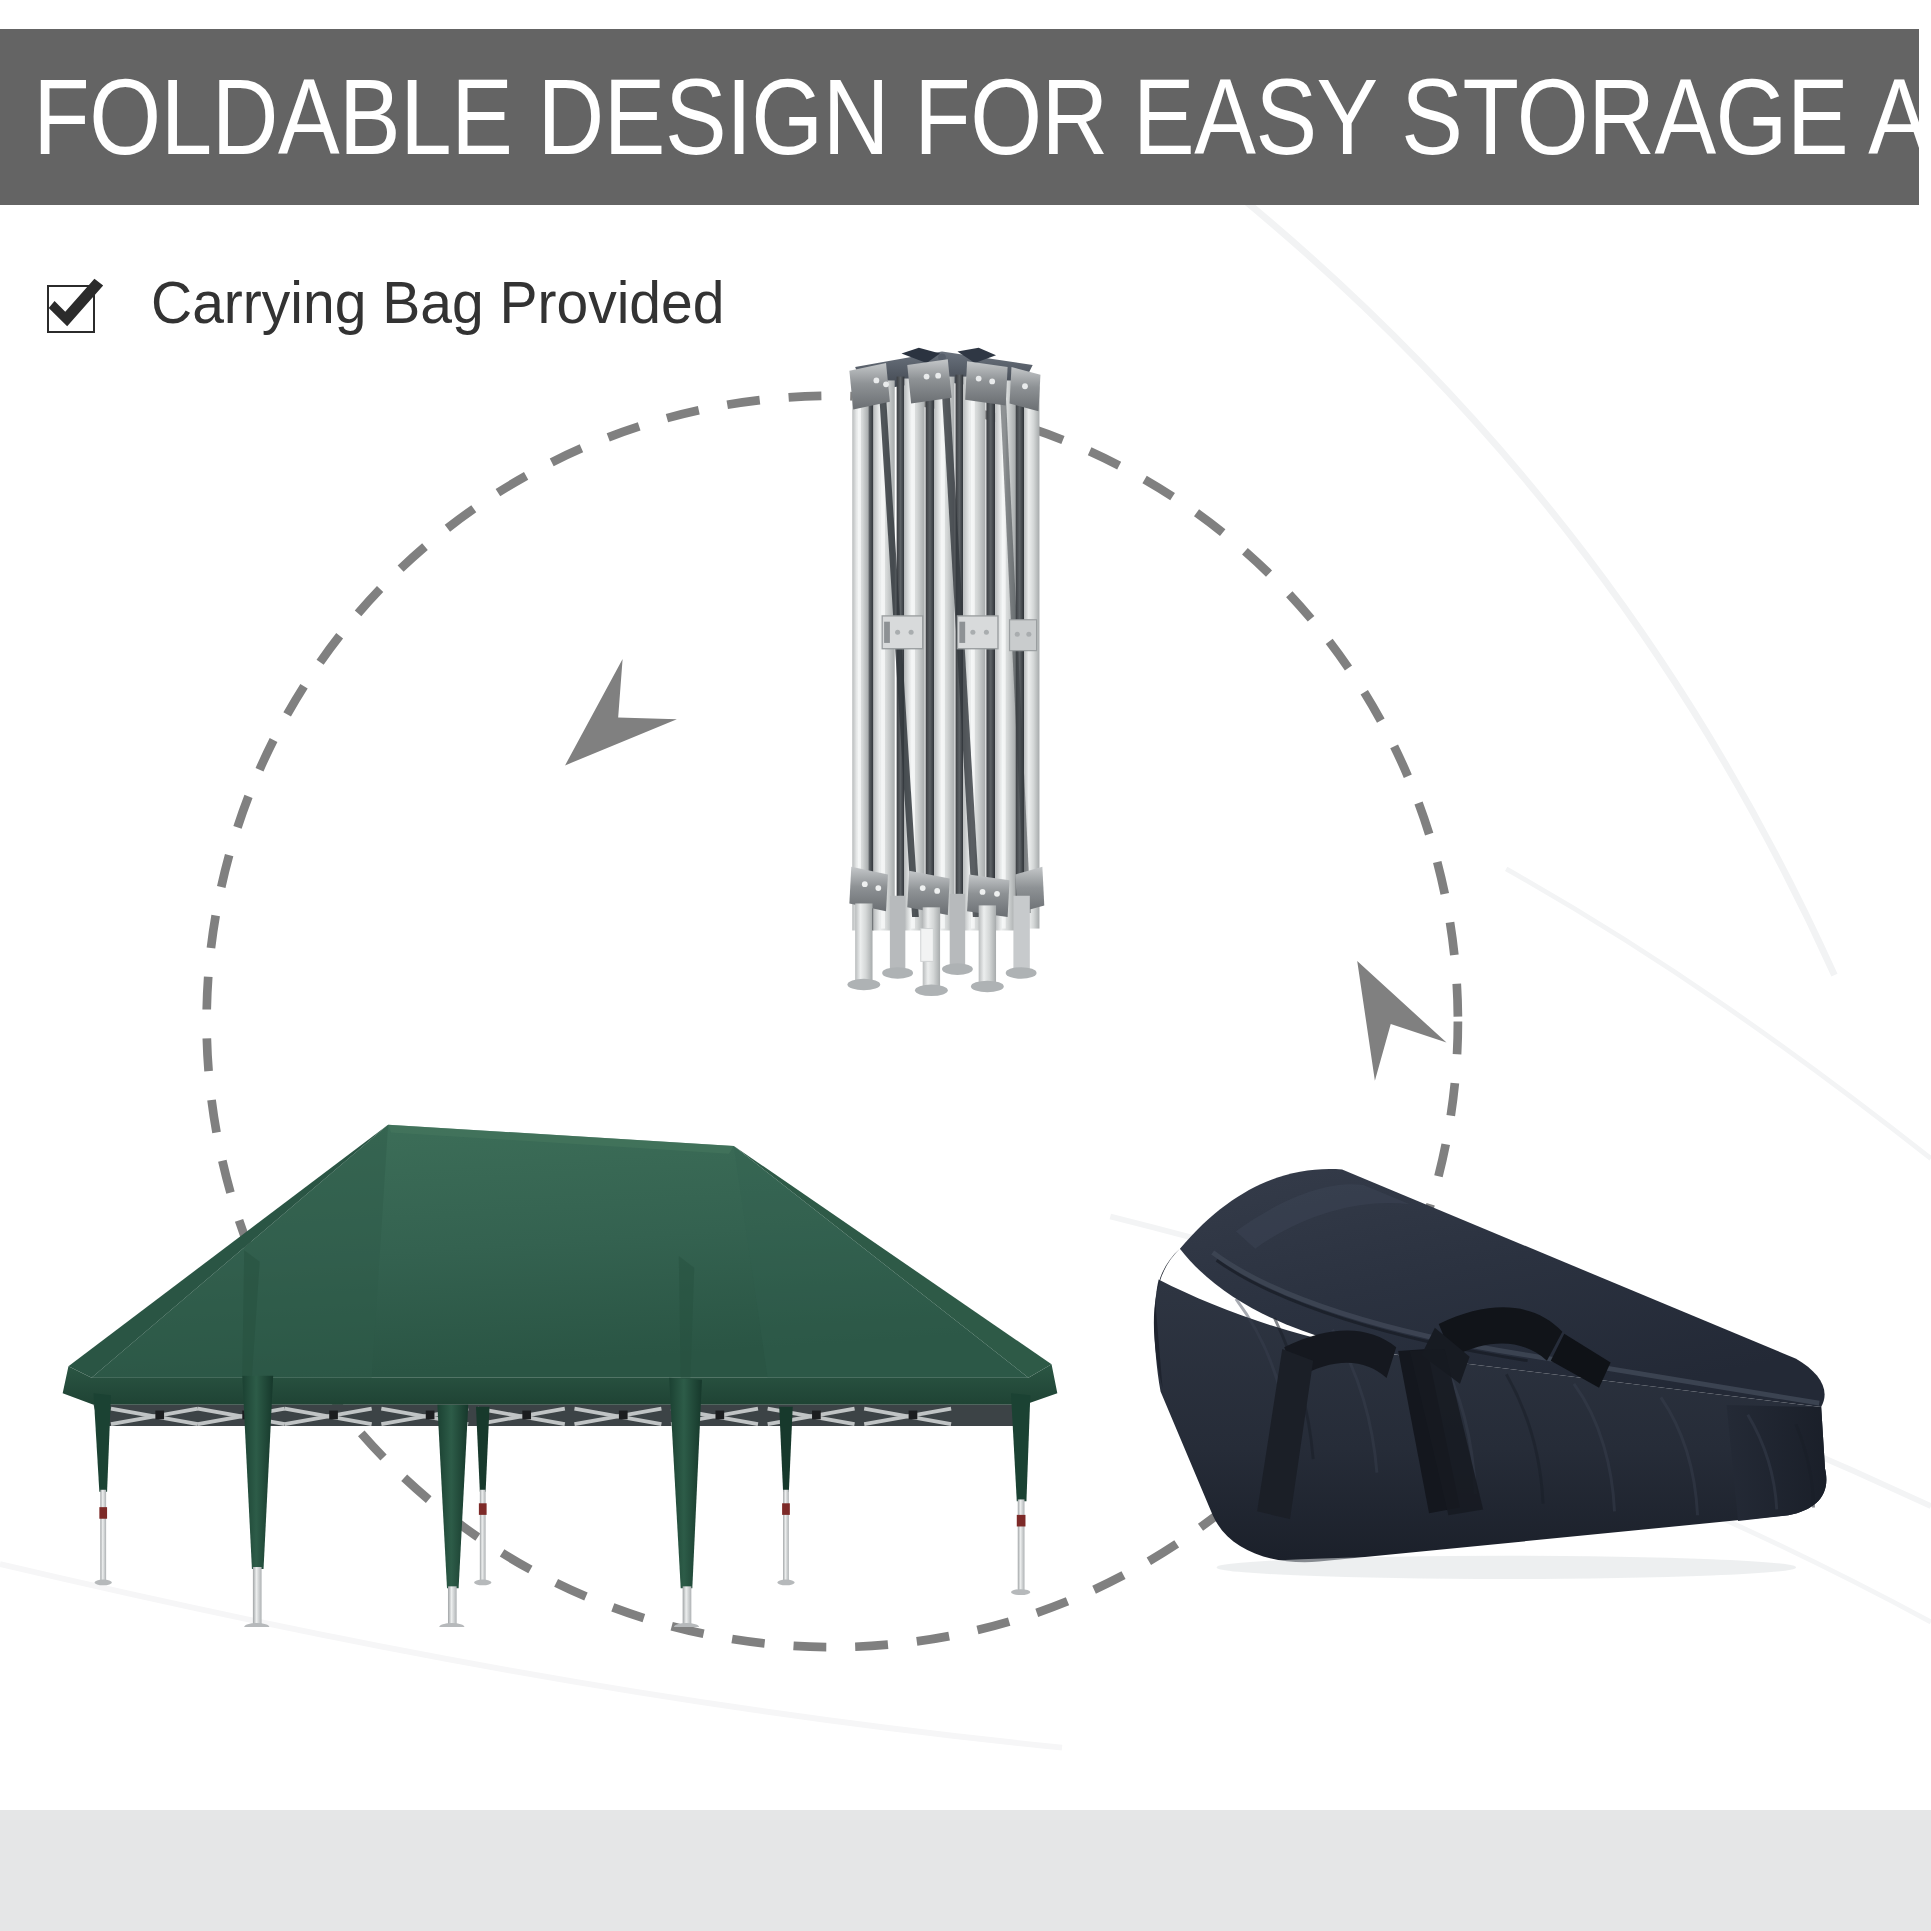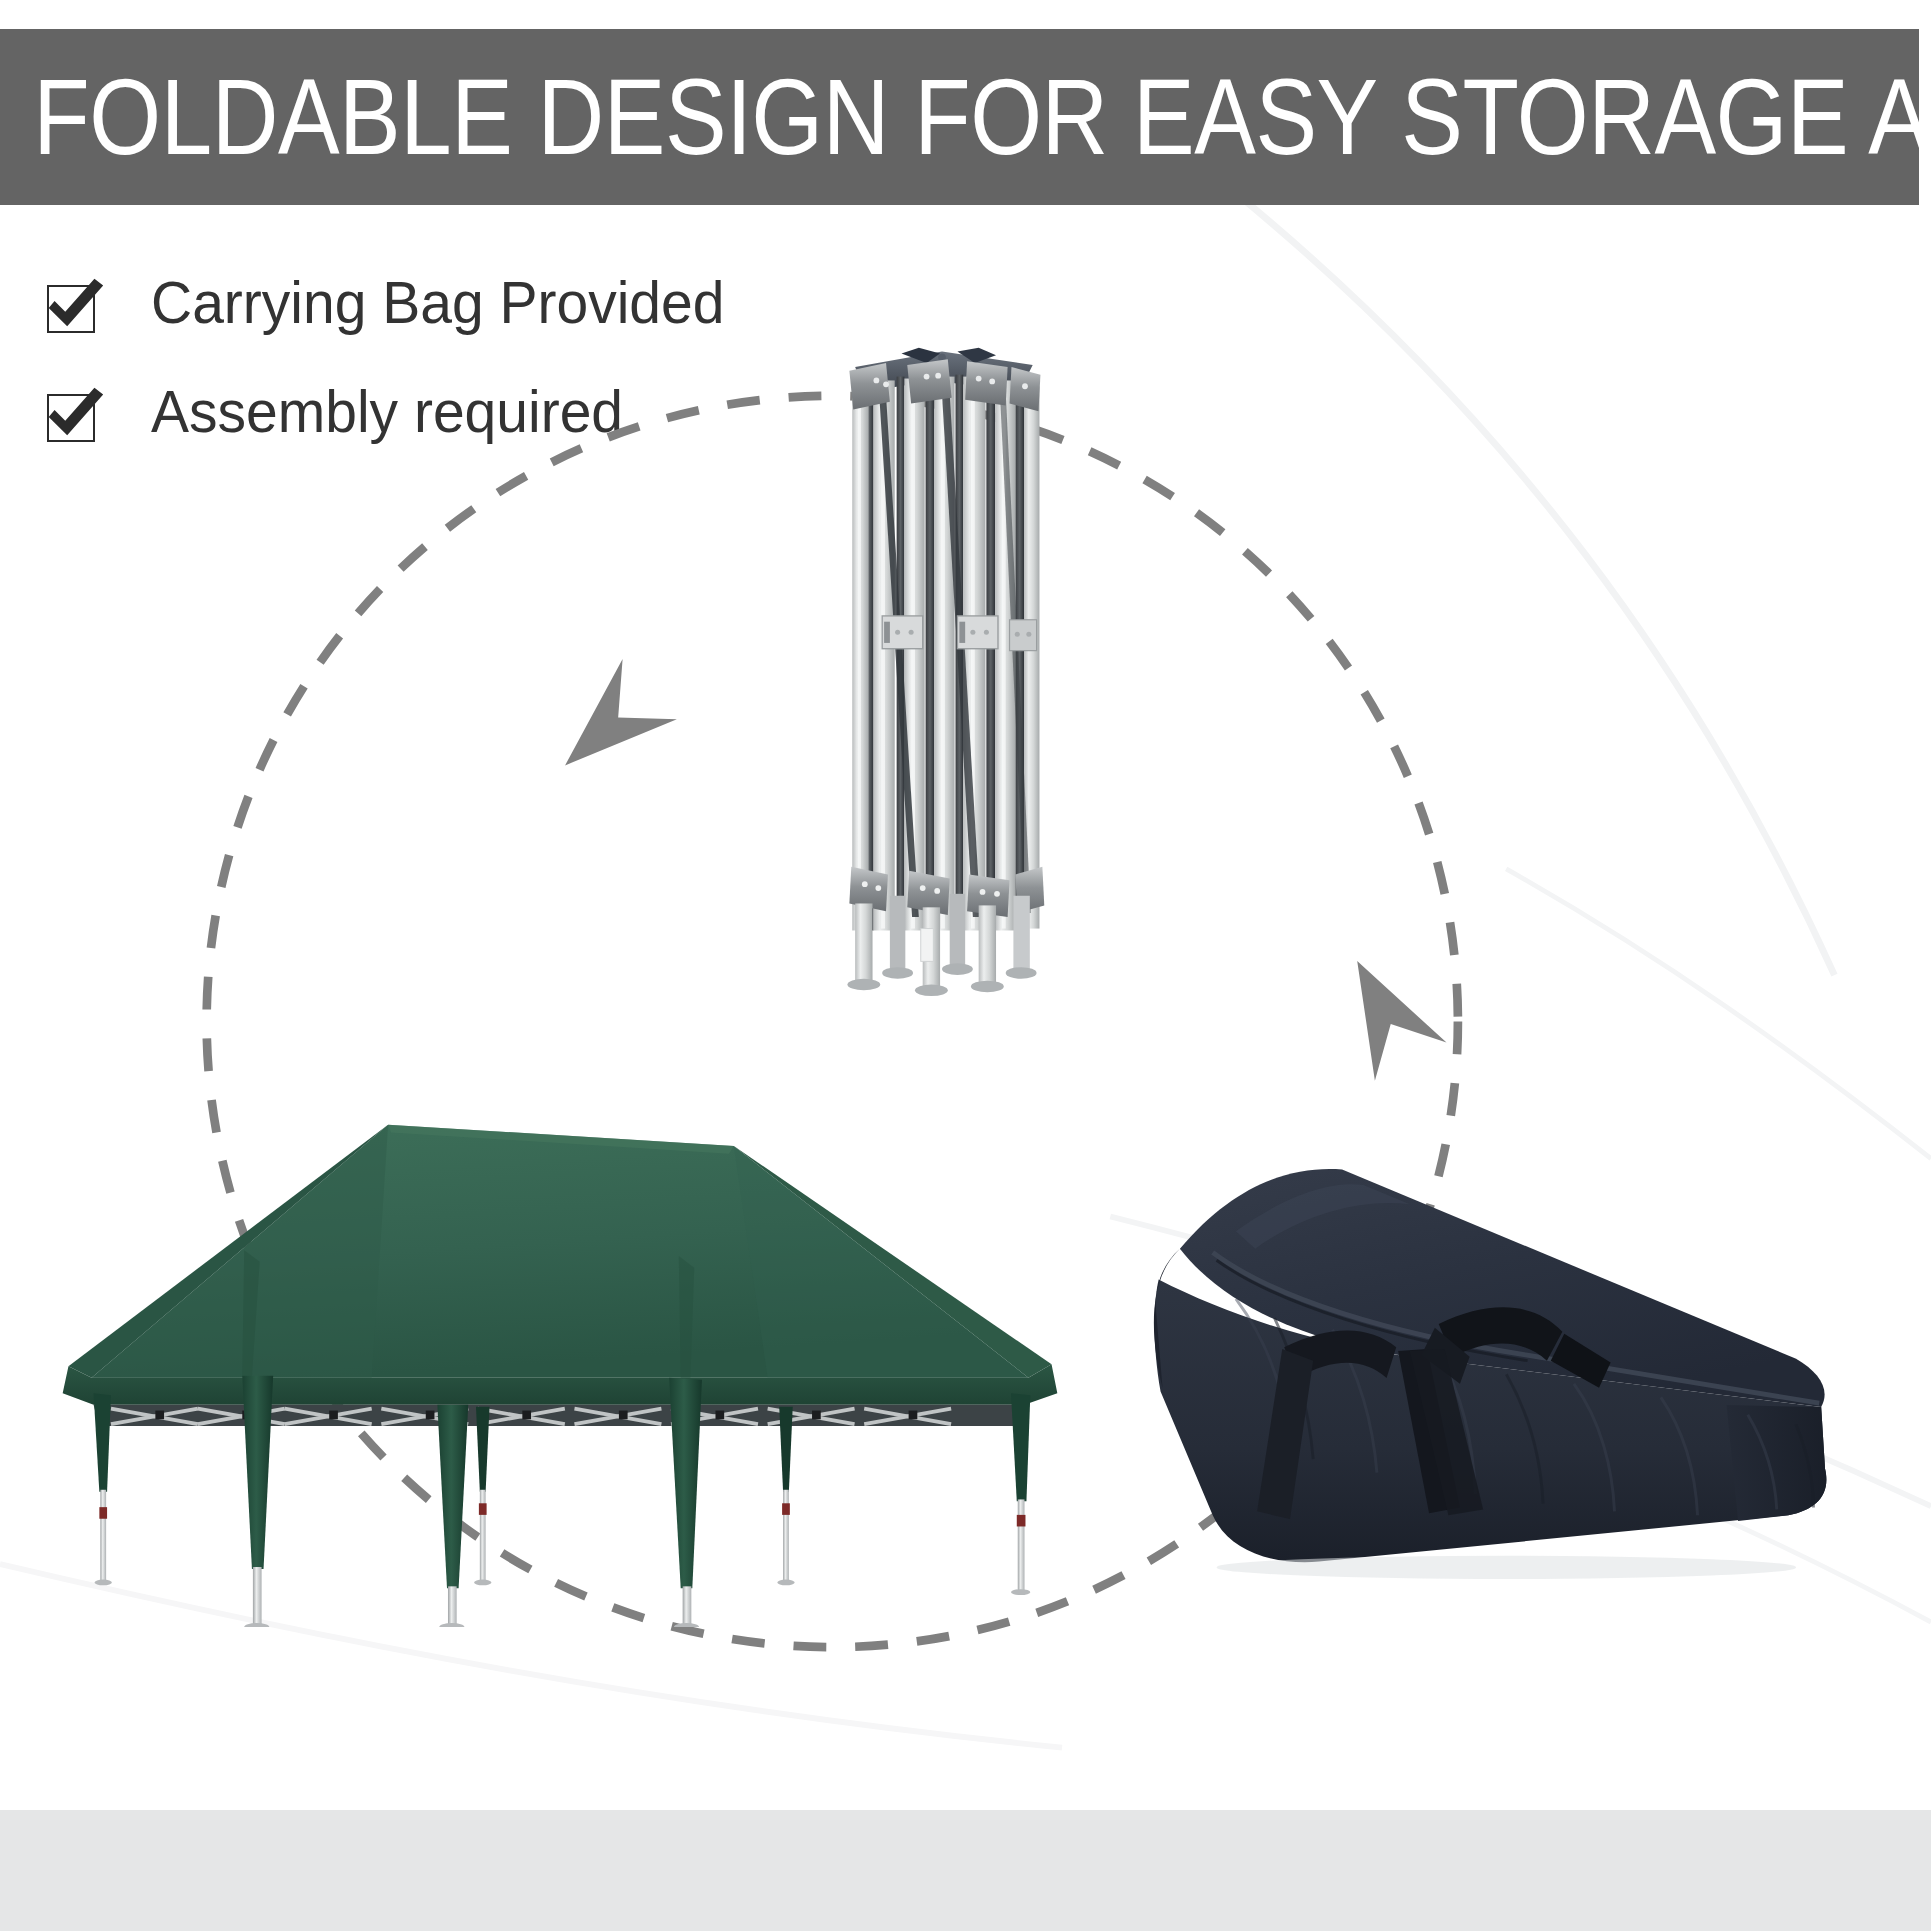--- a/index.html
+++ b/index.html
@@ -87,29 +87,20 @@
       <span class="cb-wrap">
         <span class="cb-box"></span>
         <svg class="cb-tick" viewBox="0 0 72 72">
           <path d="M10 40 L16 33 L27 44 L57 10 L66 17 L29 59 Z" fill="#2b2b2b"></path>
         </svg>
       </span>
       <span class="feature-label">Carrying Bag Provided</span>
     </div>
 
 
-    <div class="feature-row">
-      <span class="cb-wrap">
-        <span class="cb-box"></span>
-        <svg class="cb-tick" viewBox="0 0 72 72">
-          <path d="M10 40 L16 33 L27 44 L57 10 L66 17 L29 59 Z" fill="#2b2b2b"></path>
-        </svg>
-      </span>
-      <span class="feature-label">Assembly required</span>
-    </div>
 
   </div>
 
   <svg id="cycle" viewBox="0 0 2000 2000">
 
     <circle cx="862" cy="1058" r="648" fill="none" stroke="#808080" stroke-width="9" stroke-dasharray="34 30" stroke-linecap="butt"></circle>
 
     <g transform="translate(505,865) rotate(-42)">
       <path d="M0 0 L-118 42 L-74 0 L-118 -42 Z" fill="#808080" transform="translate(108,0) rotate(180)"></path>
     </g>

